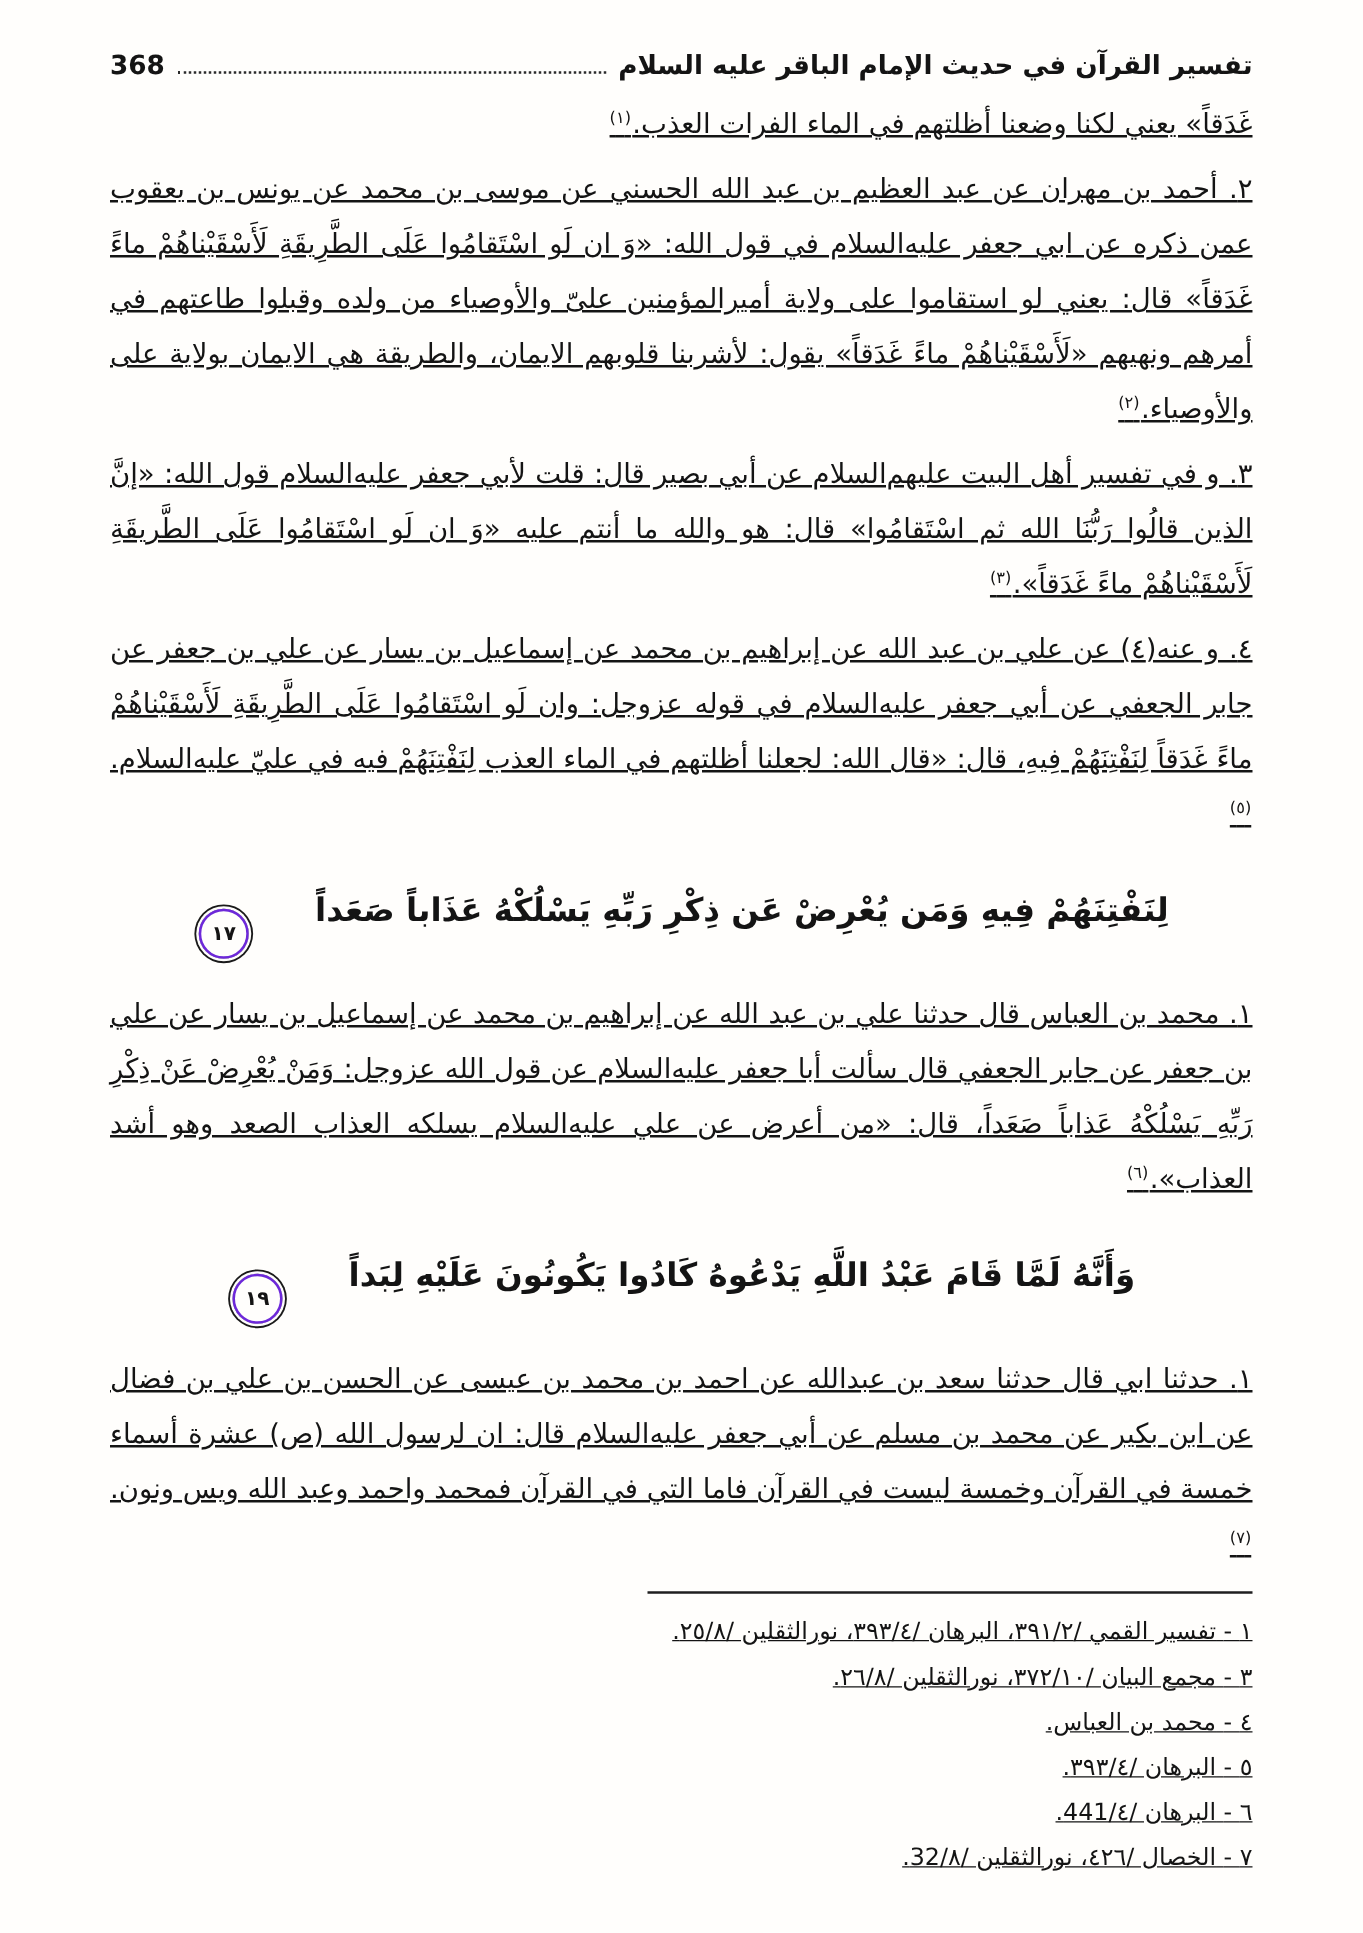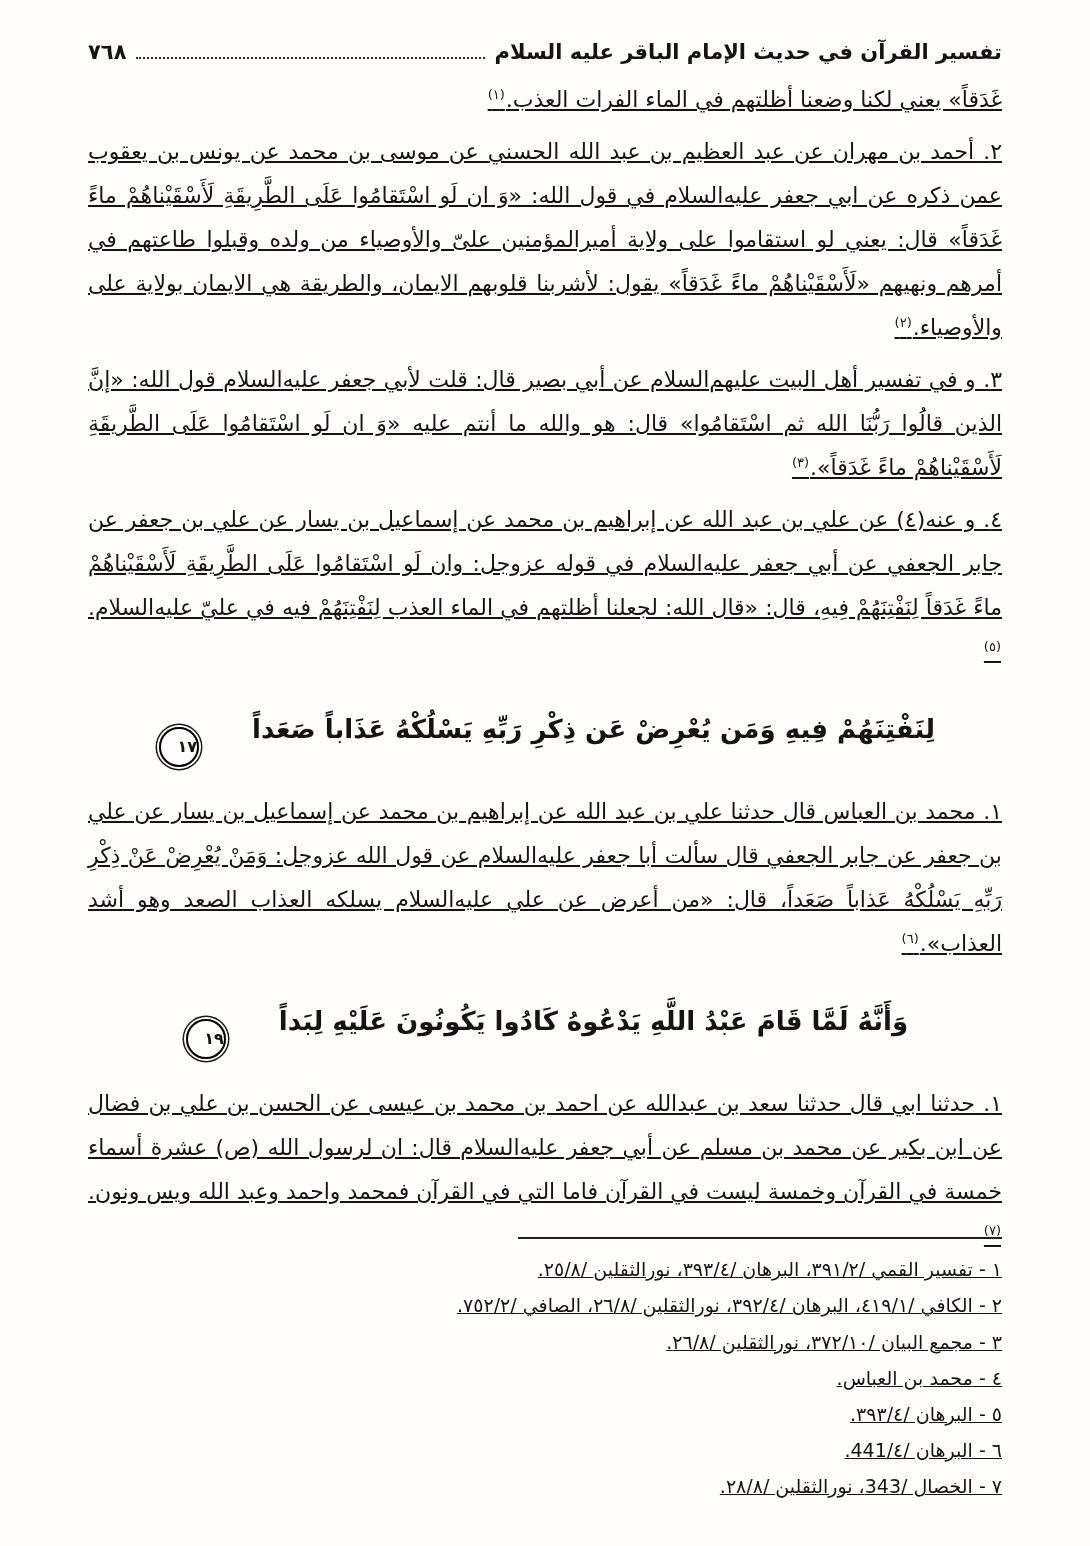--- a/index.html
+++ b/index.html
@@ -60,23 +60,24 @@
     font-weight: bold;
     line-height: 1.9;
   }
   .verse-text {
     letter-spacing: 0.5px;
     margin-left: 39px;
   }
   .ayah-medallion {
     display: inline-flex;
     align-items: center;
+    justify-content: center;
     width: 36px;
     height: 36px;
-    border: 2px solid #000000;
+    border: 2px solid #6d28d9;
     border-radius: 50%;
     box-shadow: 0 0 0 2px #fffefc, 0 0 0 3.5px #1a1a1a;
     margin-inline-start: 14px;
     margin-inline-end: 4px;
     vertical-align: middle;
     transform: translateY(-3px);
     margin-top: 40px;
   }
   .ayah-num {
     font-size: 16px;
@@ -110,21 +111,21 @@
   }
 </style>
 </head>
 <body>
 
 <div class="page">
 
   <div class="page-header">
     <span>تفسير القرآن في حديث الإمام الباقر عليه السلام</span>
     <span class="leader"></span>
-    <span>٧٦٨</span>
+    <span>368</span>
   </div>
 
   <div class="body-text">
 
     <p class="para"><span>غَدَقاً» يعني لكنا وضعنا أظلتهم في الماء الفرات العذب.</span><sup class="fnmark">(١)</sup></p>
 
     <p class="para"><span>٢. أحمد بن مهران عن عبد العظيم بن عبد الله الحسني عن موسى بن محمد عن يونس بن يعقوب عمن ذكره عن ابي جعفر عليه‌السلام في قول الله: «وَ ان لَو اسْتَقامُوا عَلَى الطَّرِيقَةِ لَأَسْقَيْناهُمْ ماءً غَدَقاً» قال: يعني لو استقاموا على ولاية أميرالمؤمنين علىّ والأوصياء من ولده وقبلوا طاعتهم في أمرهم ونهيهم «لَأَسْقَيْناهُمْ ماءً غَدَقاً» يقول: لأشربنا قلوبهم الايمان، والطريقة هي الايمان بولاية على والأوصياء.</span><sup class="fnmark">(٢)</sup></p>
 
     <p class="para"><span>٣. و في تفسير أهل البيت عليهم‌السلام عن أبي بصير قال: قلت لأبي جعفر عليه‌السلام قول الله: «إنَّ الذين قالُوا رَبُّنَا الله ثم اسْتَقامُوا» قال: هو والله ما أنتم عليه «وَ ان لَو اسْتَقامُوا عَلَى الطَّريقَةِ لَأَسْقَيْناهُمْ ماءً غَدَقاً».</span><sup class="fnmark">(٣)</sup></p>
 
@@ -149,38 +150,34 @@
   </div>
 
   <div class="footnotes">
     <div class="fn-sep"></div>
 
     <div class="footnote">
       <span class="fn-label">١ -</span>
       <span class="fn-text">تفسير القمي /٣٩١/٢، البرهان /٣٩٣/٤، نورالثقلين /٢٥/٨.</span>
     </div>
     <div class="footnote">
-      <span class="fn-label">٢ -</span>
-      <span class="fn-text">الكافي /٤١٩/١، البرهان /٣٩٢/٤، نورالثقلين /٢٦/٨، الصافي /٧٥٢/٢.</span>
-    </div>
-    <div class="footnote">
       <span class="fn-label">٣ -</span>
       <span class="fn-text">مجمع البيان /٣٧٢/١٠، نورالثقلين /٢٦/٨.</span>
     </div>
     <div class="footnote">
       <span class="fn-label">٤ -</span>
       <span class="fn-text">محمد بن العباس.</span>
     </div>
     <div class="footnote">
       <span class="fn-label">٥ -</span>
       <span class="fn-text">البرهان /٣٩٣/٤.</span>
     </div>
     <div class="footnote">
       <span class="fn-label">٦ -</span>
       <span class="fn-text">البرهان /441/٤.</span>
     </div>
     <div class="footnote">
       <span class="fn-label">٧ -</span>
-      <span class="fn-text">الخصال /343، نورالثقلين /٢٨/٨.</span>
+      <span class="fn-text">الخصال /٤٢٦، نورالثقلين /32/٨.</span>
     </div>
   </div>
 
 </div>
 
 </body></html>

